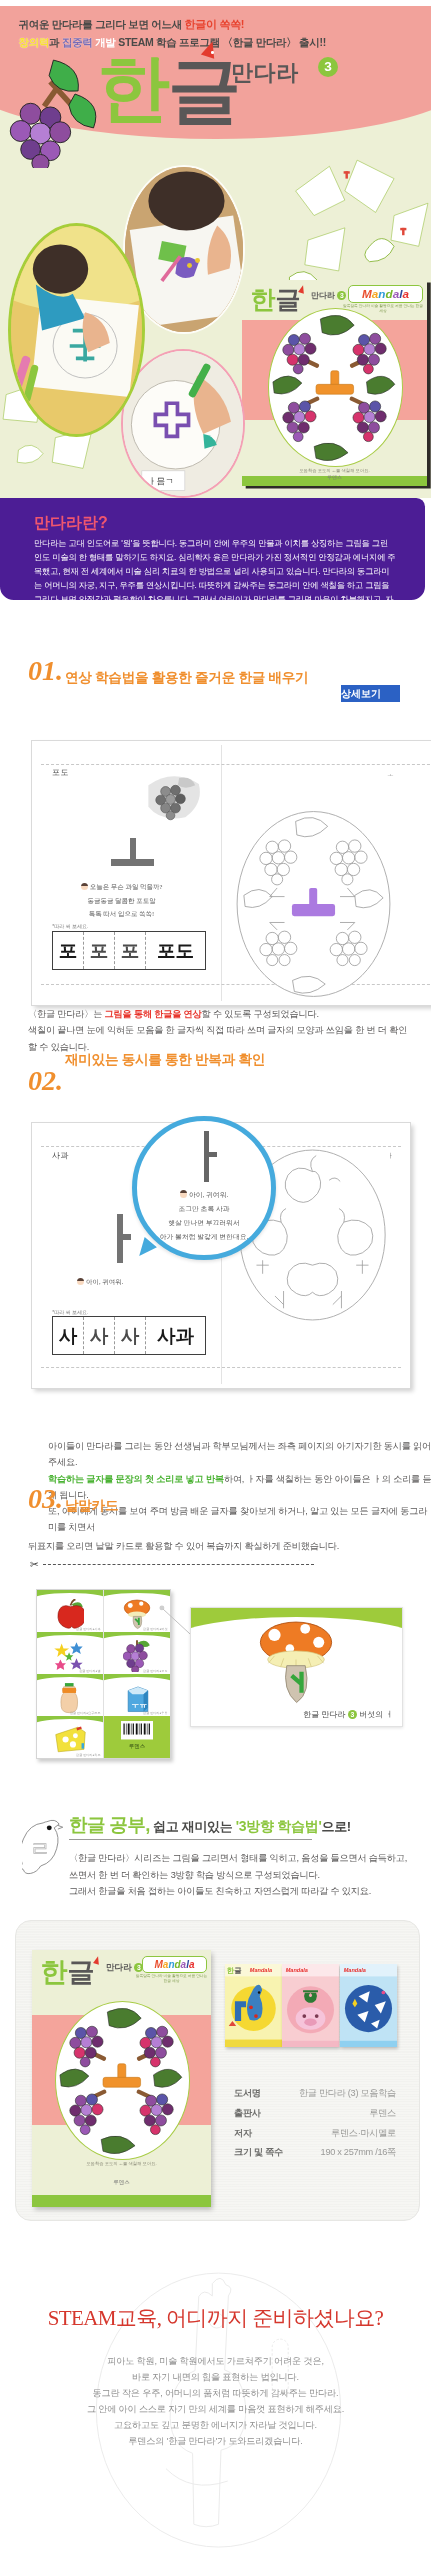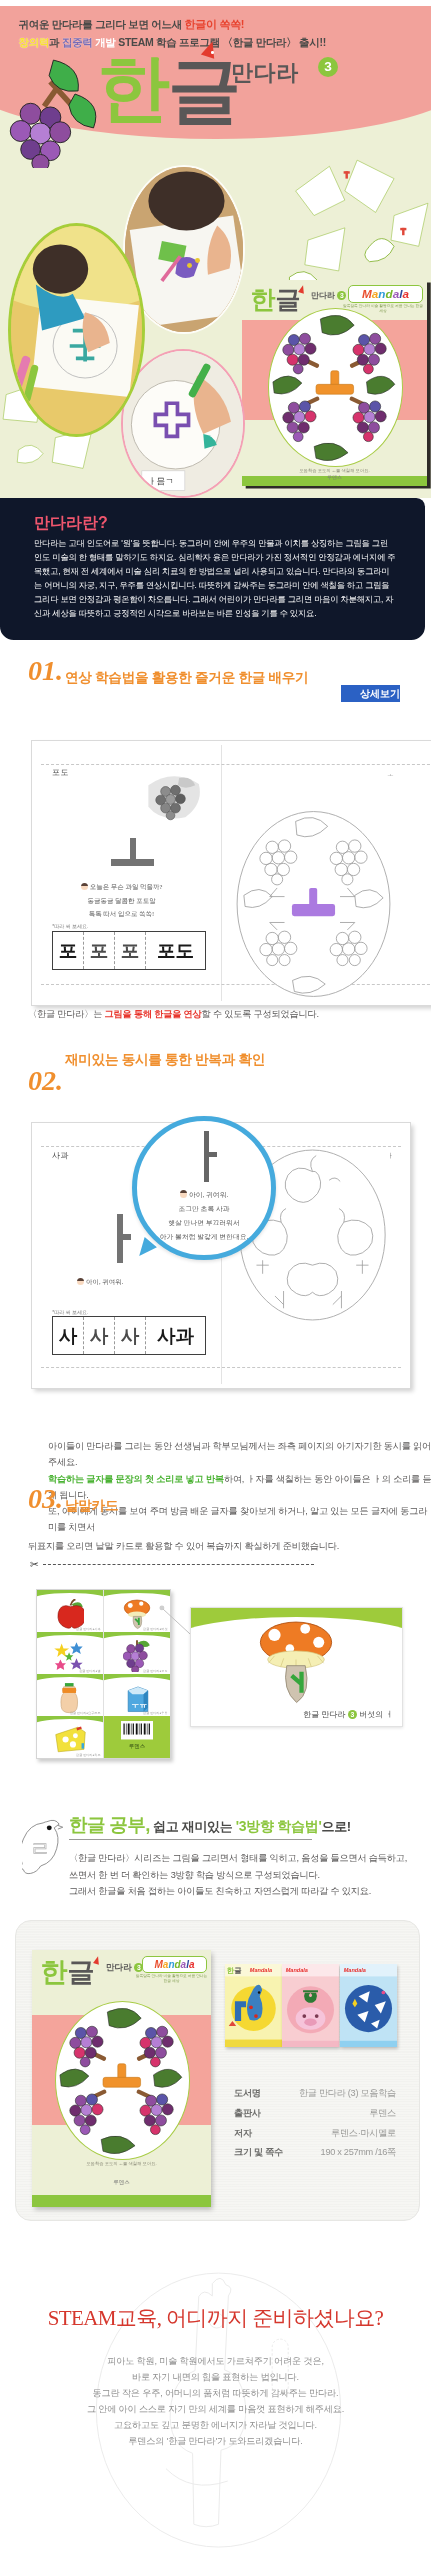--- a/index.html
+++ b/index.html
@@ -50,31 +50,31 @@
      font-weight:bold;font-style:italic;letter-spacing:0;}
   .brandbox span{font-family:"Liberation Sans",sans-serif;}
   .cl1{color:#e94e2e}.cl2{color:#f5a623}.cl3{color:#2f9cd8}.cl4{color:#76b82a}
   .cl5{color:#9b59b6}.cl6{color:#30489c}.cl7{color:#e8312f}
   .tagline{color:#7f9a4e;text-align:center;}
 
   
   .lshape div{position:absolute;}
 
   
-  .about{top:498px;left:0;width:425px;height:142px;background:#0f172a;
+  .about{top:498px;left:0;width:425px;height:102px;background:#4c1d95;
      border-radius:0 8.6px 13.6px 13.6px;}
   .about h2{position:absolute;top:15px;left:34px;margin:0;font-size:16px;color:#f0566e;}
   .about p{position:absolute;top:38px;left:34px;width:362px;margin:0;
      font-size:8.3px;line-height:14px;color:#ffffff;letter-spacing:-0.2px;}
 
   
   .secnum{font-size:28px;font-style:italic;color:#f08f2e;font-weight:bold;font-family:"Liberation Serif",serif;}
   .sectitle{font-size:13.6px;font-weight:bold;color:#f08f2e;letter-spacing:-0.3px;}
   .btn-detail{background:#2b61c4;color:#fff;font-size:10px;font-weight:bold;
-     text-align:right;line-height:17.3px;}
+     text-align:left;line-height:17.3px;}
 
   
   .spread{left:31px;width:378px;background:#fff;border:0.6px solid #dadada;
      box-shadow:2.5px 3.1px 4.3px rgba(0,0,0,0.18);}
   .spread .divider{position:absolute;top:3.7px;bottom:3.7px;left:189px;width:0.6px;background:#e3e3e3;}
   .spread .tick-t,.spread .tick-b{position:absolute;left:8.6px;right:8.6px;height:0;
      border-top:0.6px dashed #c8c8c8;}
   .pagelabel{font-size:8px;color:#4a4a4a;letter-spacing:0.6px;}
   .poem{font-family:"Liberation Serif",serif;font-size:6.5px;color:#555;text-align:center;line-height:13.6px;}
   .face{display:inline-block;width:7.4px;height:7.4px;border-radius:50%;
@@ -419,20 +419,21 @@
       </g>
       <g fill="#ab7ae0">
         <rect x="122" y="128" width="13" height="30" rx="3"></rect>
         <rect x="94" y="154" width="70" height="20" rx="4"></rect>
       </g>
     </svg>
   </div>
 
   <div class="abs expl" style="top:1006px;left:28px;width:382px;">
     <div><span>〈한글 만다라〉는 </span><span class="racc">그림을 통해 한글을 연상</span><span>할 수 있도록 구성되었습니다.</span></div>
+    <div>색칠이 끝나면 눈에 익혀둔 모음을 한 글자씩 직접 따라 쓰며 글자의 모양과 쓰임을 한 번 더 확인할 수 있습니다.</div>
   </div>
 
   <div class="abs secnum" style="top:1065px;left:28px;">02.</div>
   <div class="abs sectitle" style="top:1051px;left:65px;">재미있는 동시를 통한 반복과 확인</div>
 
   <div class="abs spread" style="top:1122px;height:265px;">
     <div class="divider"></div>
     <div class="tick-t" style="top:23.4px;"></div>
     <div class="tick-b" style="bottom:20px;"></div>
     <div class="abs pagelabel" style="top:27px;left:20px;">사과</div>

